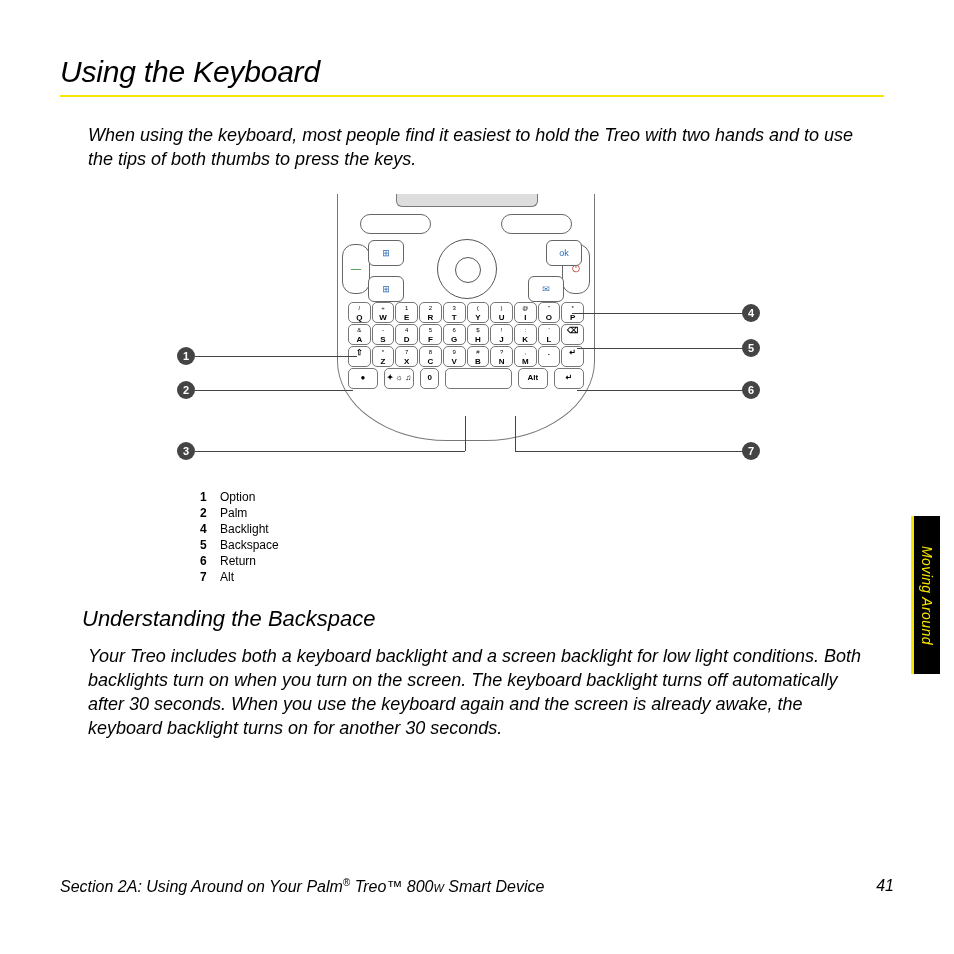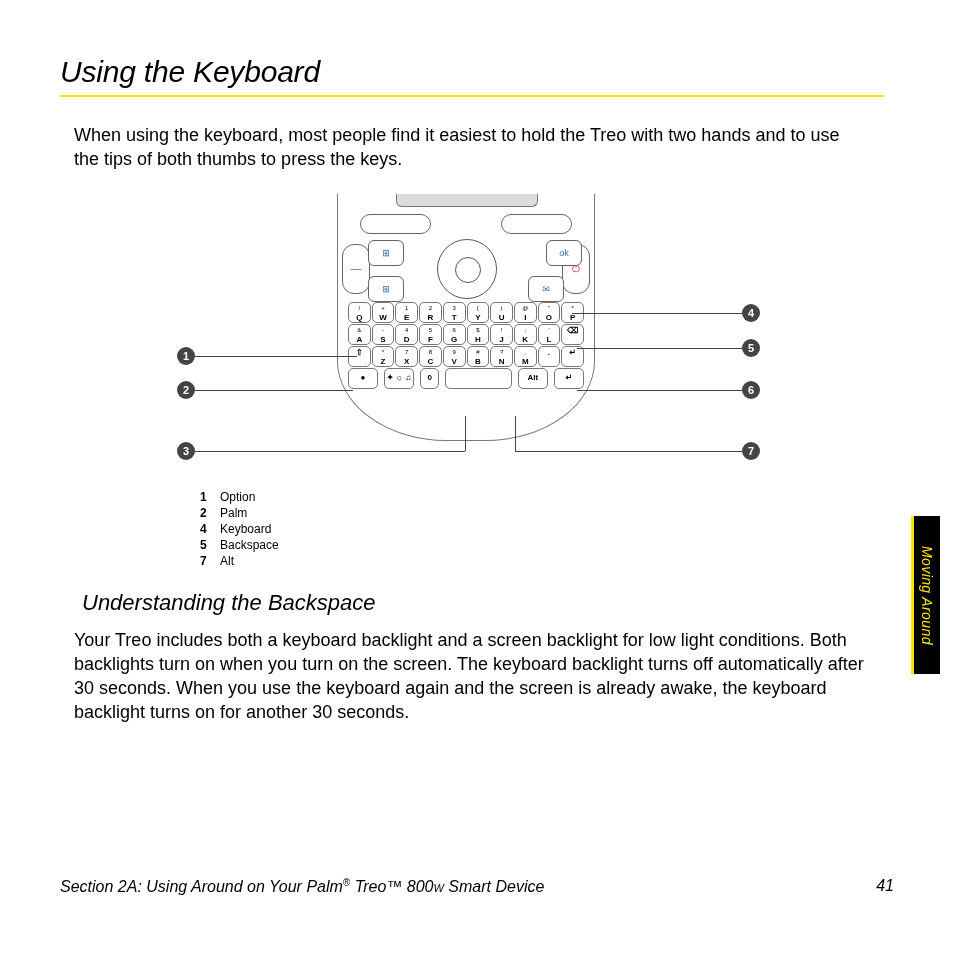--- a/index.html
+++ b/index.html
@@ -31,22 +31,23 @@
     letter-spacing: -0.2px;
   }
   .rule {
     height: 2px;
     background: #f7e600;
     margin-bottom: 26px;
   }
   p.body {
     font-size: 18px;
     line-height: 1.35;
-    margin: 0 0 22px 14px;
+    margin: 0 0 22px 28px;
     max-width: 790px;
+    font-style: italic;
   }
   
   .diagram {
     position: relative;
     width: 640px;
     height: 280px;
     margin: 0 auto 16px auto;
   }
   .phone {
     position: absolute;
@@ -332,22 +333,23 @@
       <div class="cline" style="left:425px;top:196px;width:167px;"></div>
       <div class="callout c6">6</div>
       <div class="cline" style="left:363px;top:257px;width:229px;"></div>
       <div class="cline-v" style="left:363px;top:222px;height:35px;"></div>
       <div class="callout c7">7</div>
     </div>
 
     <div class="legend" id="legend">
         <div class="row"><span class="num">1</span><span>Option</span></div>
         <div class="row"><span class="num">2</span><span>Palm</span></div>
-        <div class="row"><span class="num">4</span><span>Keyboard</span></div>
+        <div class="row"><span class="num">4</span><span>Backlight</span></div>
         <div class="row"><span class="num">5</span><span>Backspace</span></div>
+        <div class="row"><span class="num">6</span><span>Return</span></div>
         <div class="row"><span class="num">7</span><span>Alt</span></div>
       </div>
 
     <h2 class="subheading">Understanding the Backspace</h2>
     <p class="body">Your Treo includes both a keyboard backlight and a screen backlight for low light conditions. Both backlights turn on when you turn on the screen. The keyboard backlight turns off automatically after 30 seconds. When you use the keyboard again and the screen is already awake, the keyboard backlight turns on for another 30 seconds.</p>
   </div>
 
   <div class="side-tab-accent"></div>
   <div class="side-tab">Moving Around</div>
 

